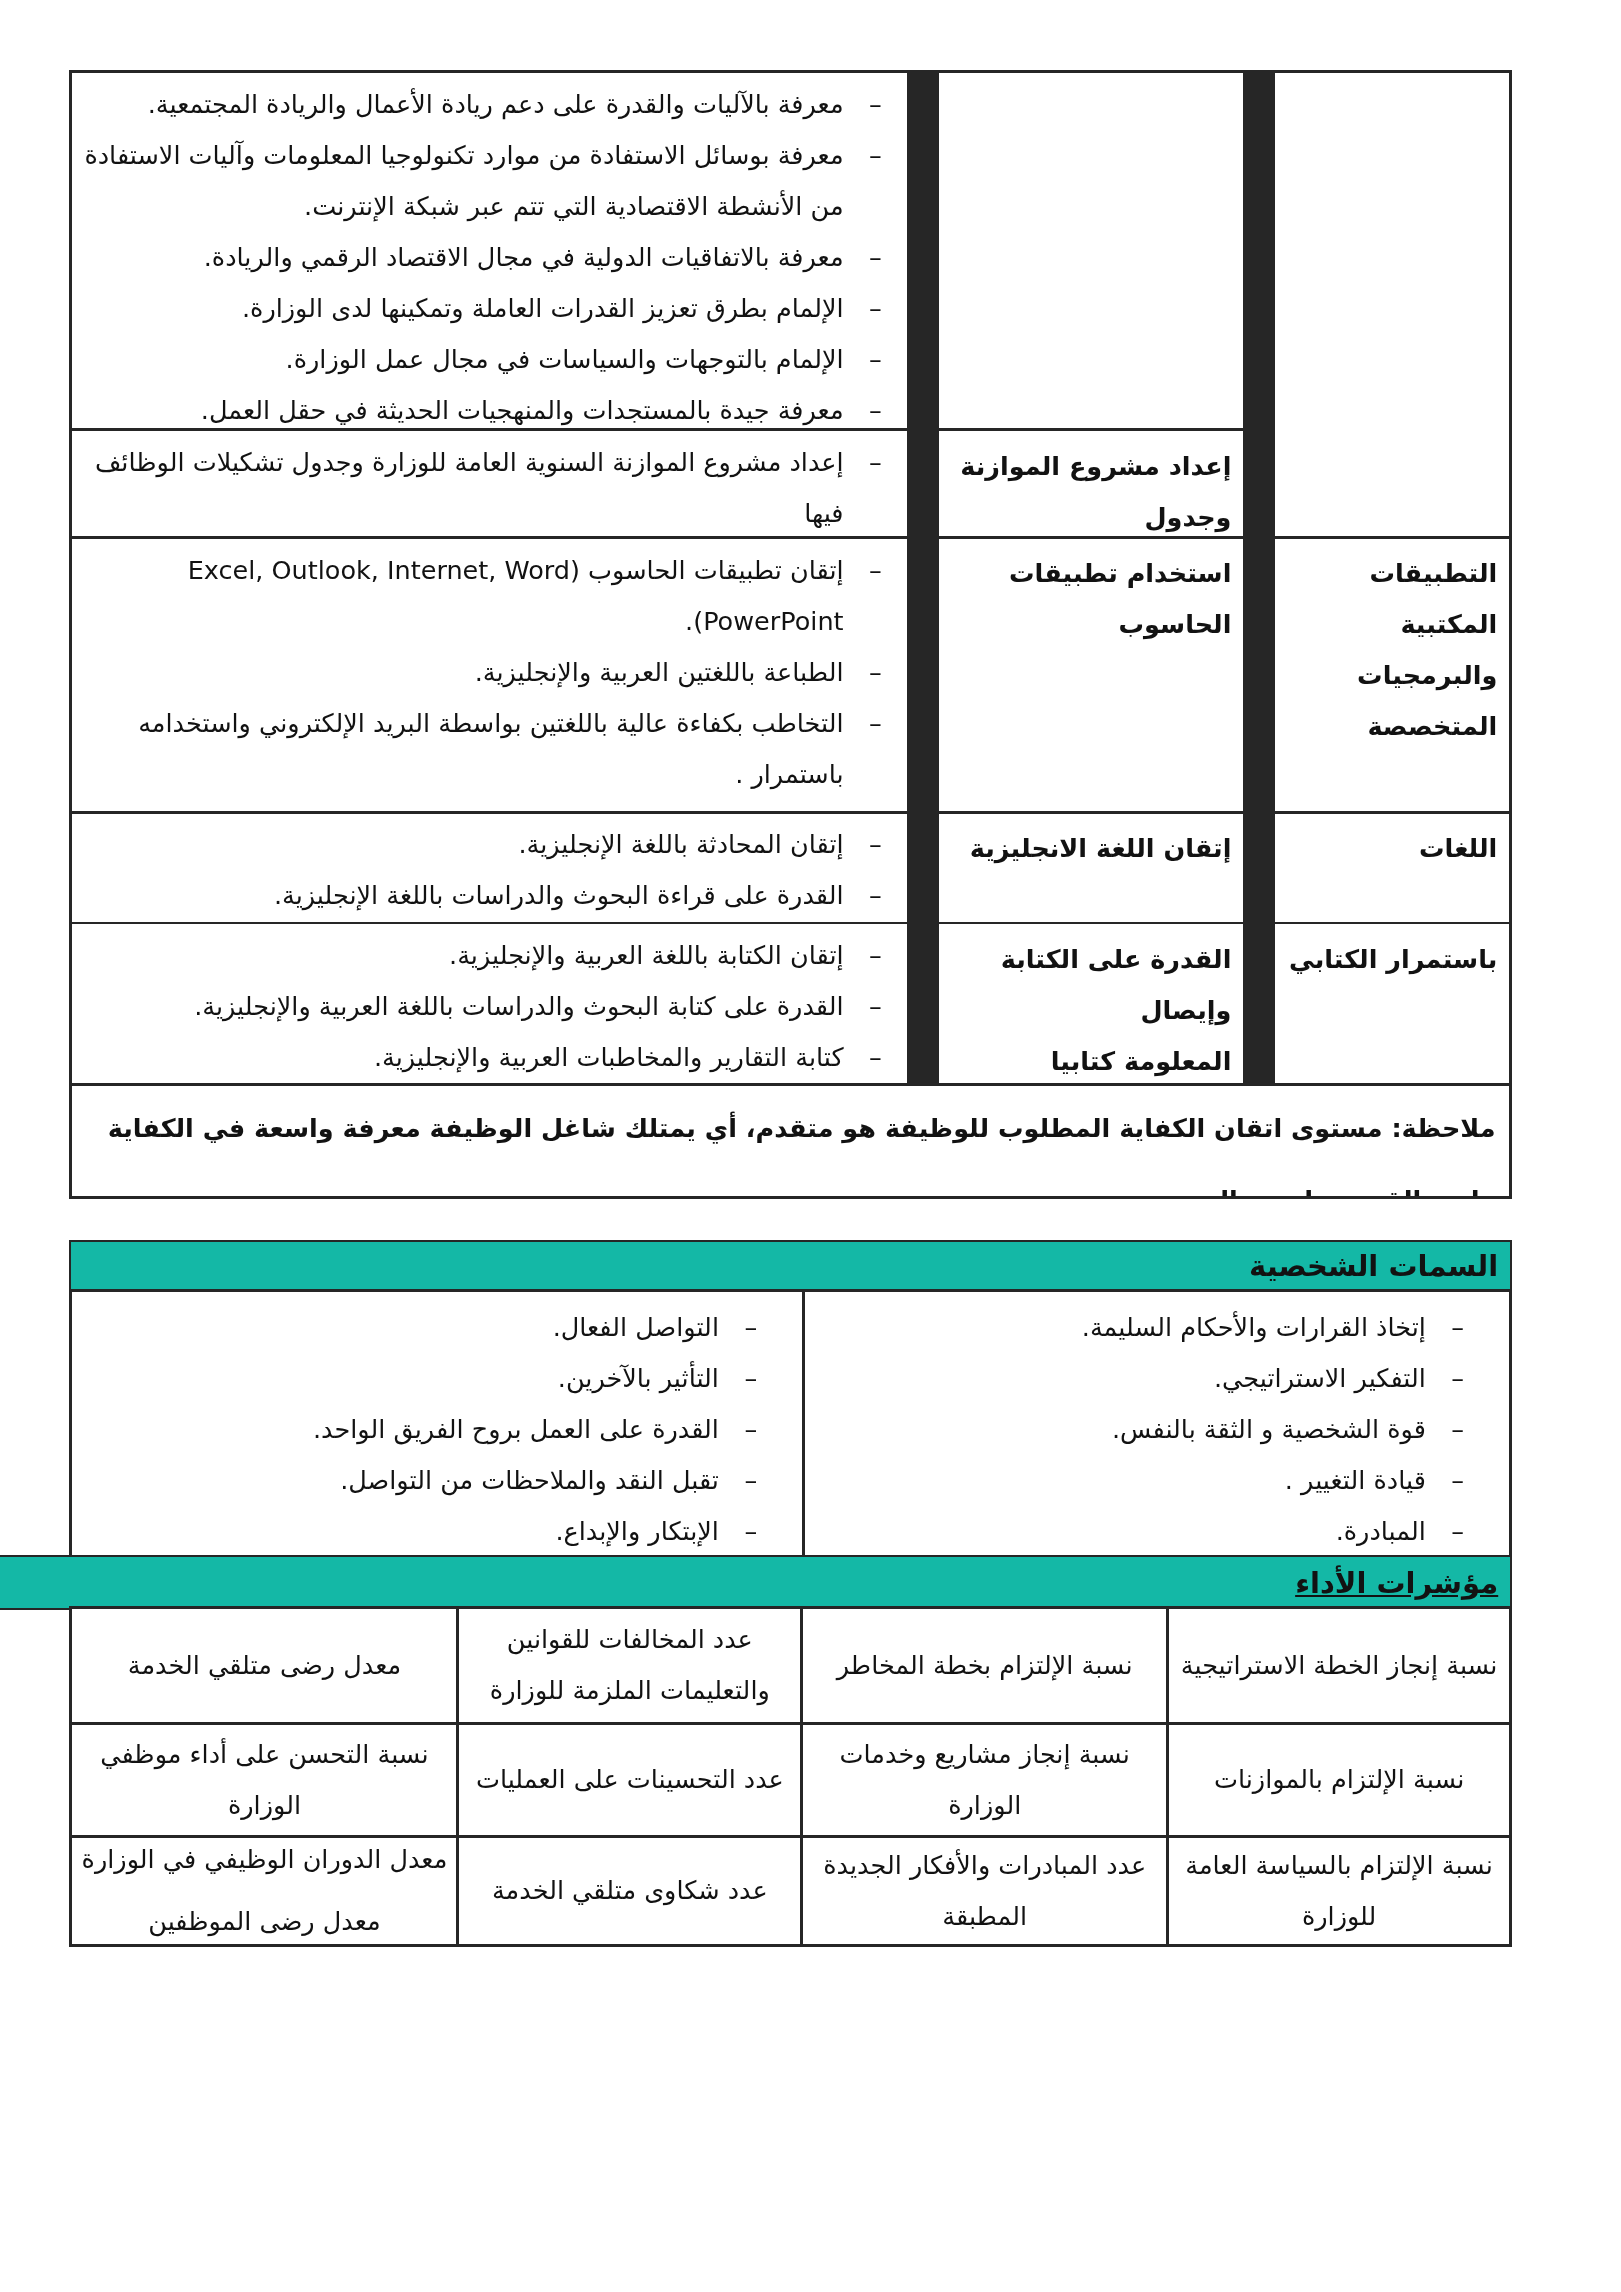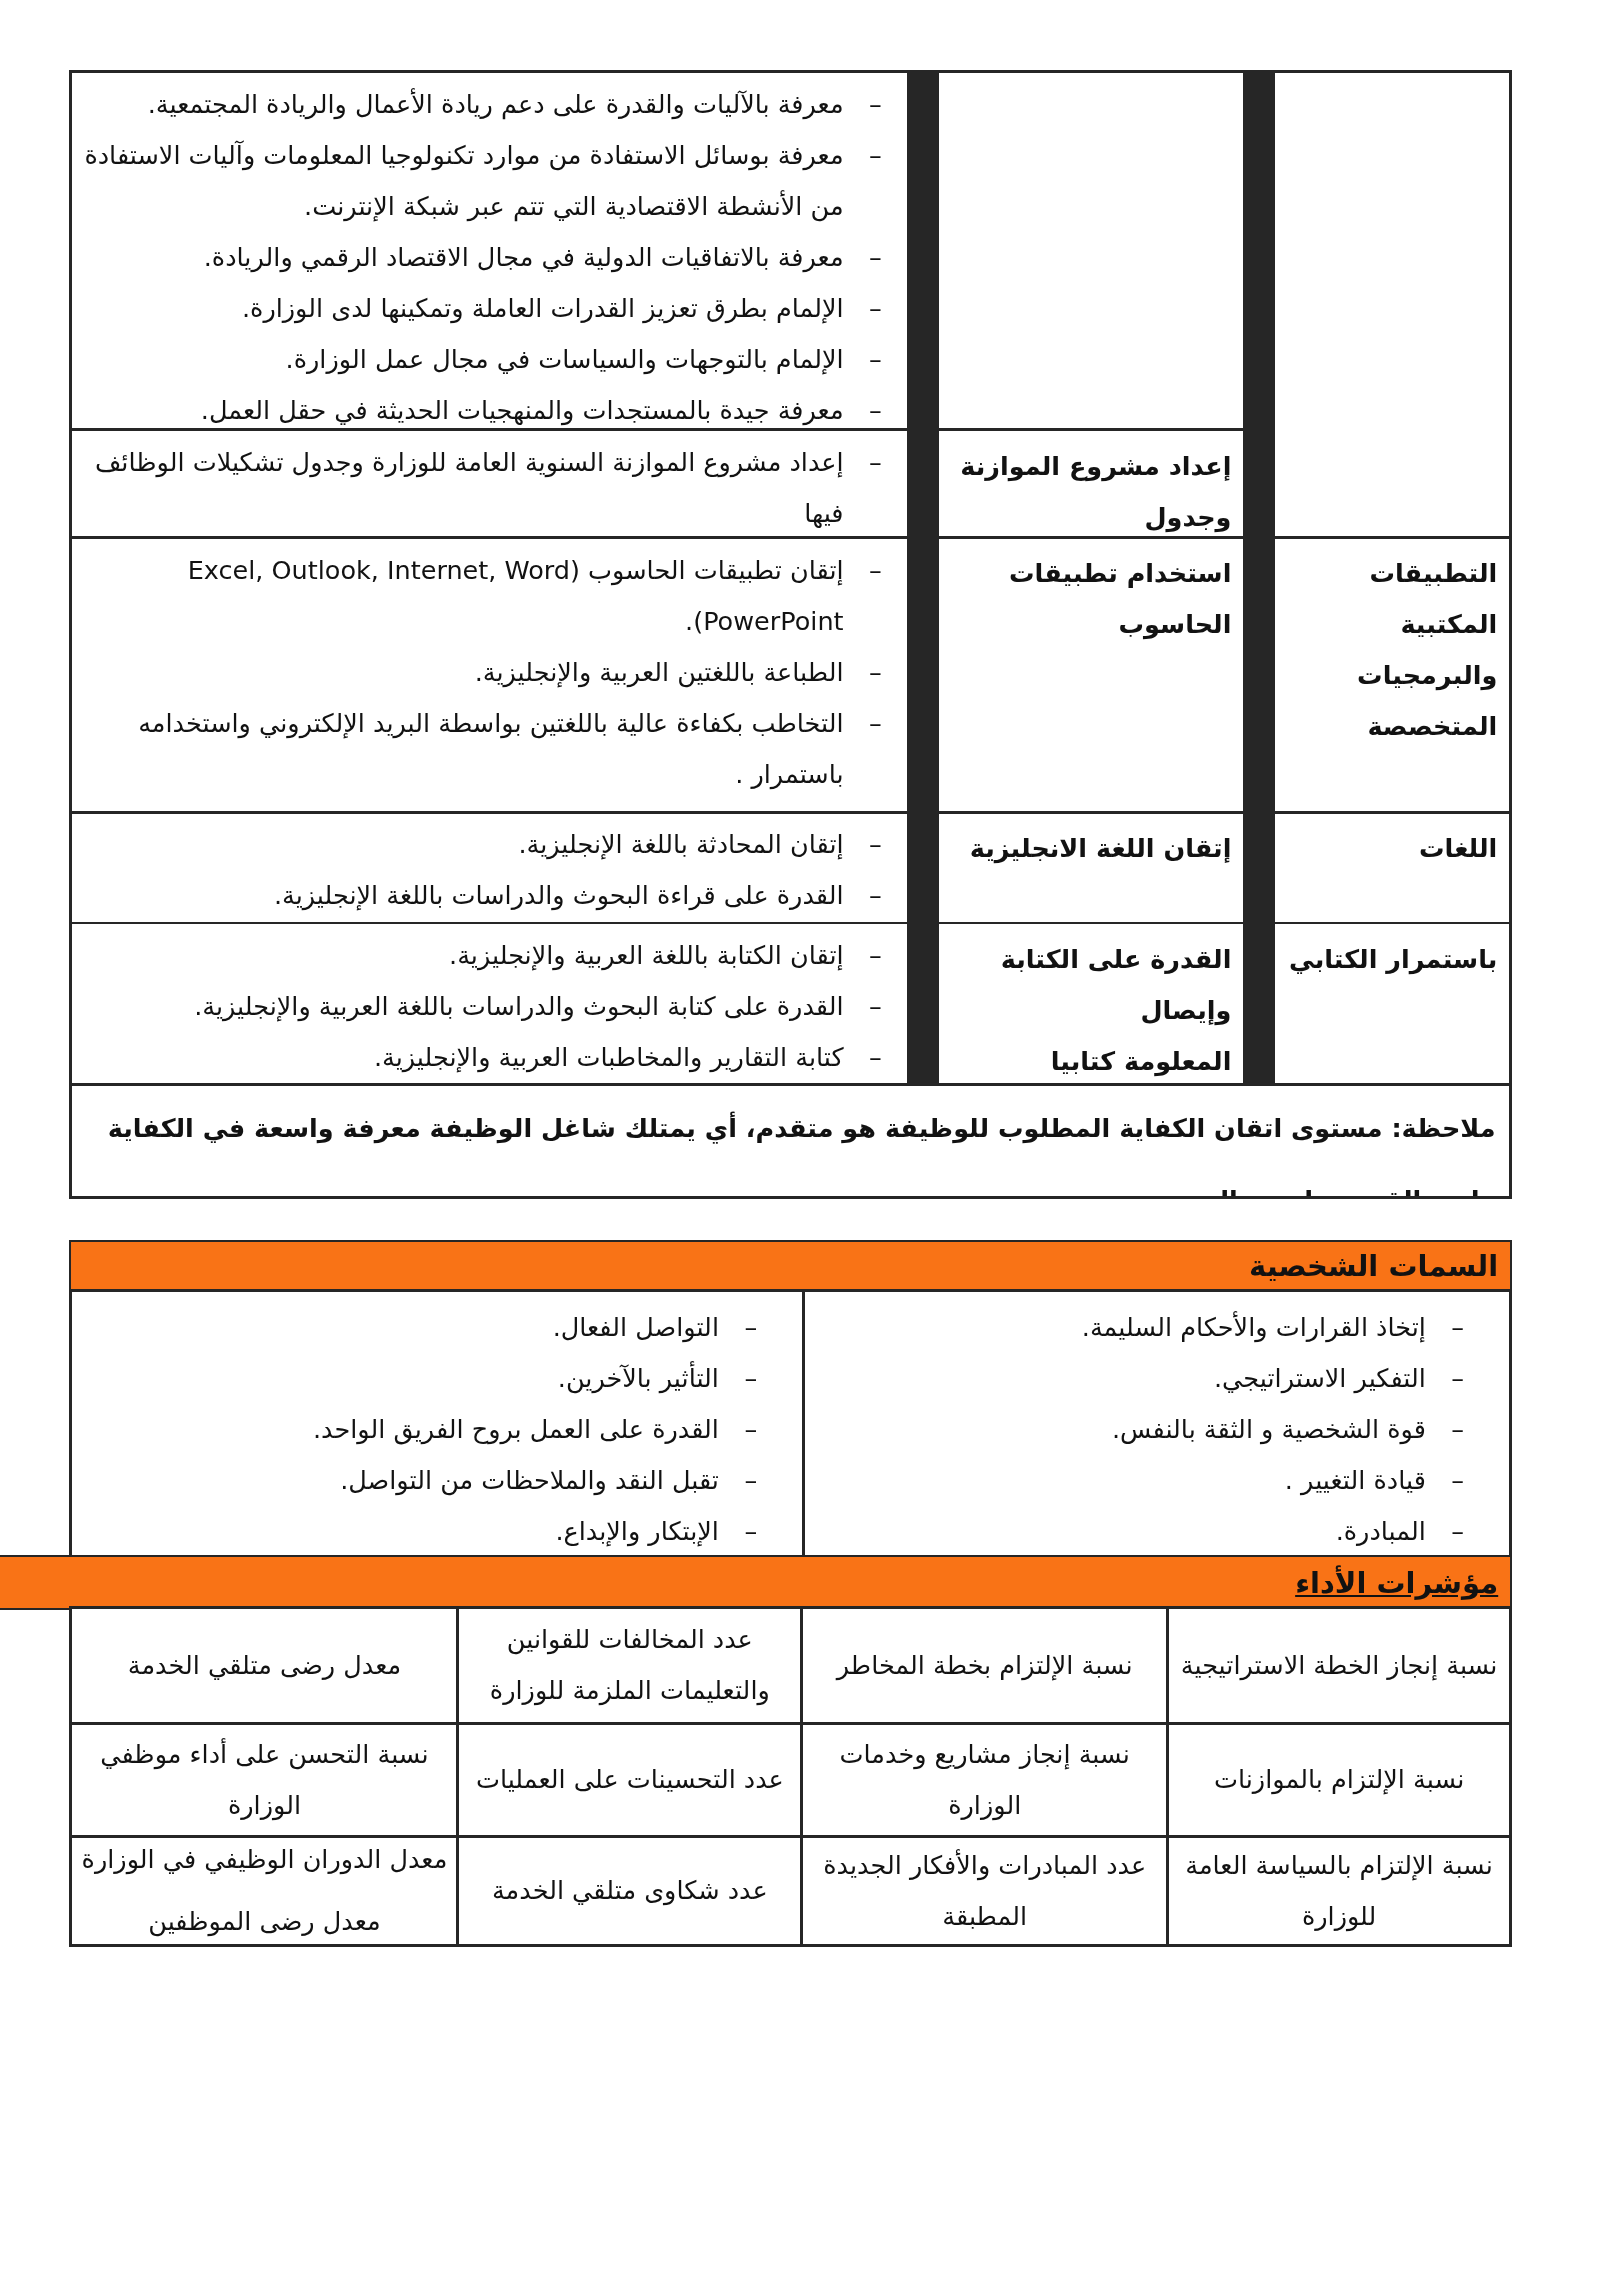--- a/index.html
+++ b/index.html
@@ -51,21 +51,21 @@
   }
 
   
   .b{display:flex;gap:25.5px;align-items:flex-start;}
   .b .d{flex:0 0 auto;line-height:51px;}
   .b .t{line-height:51px;white-space:pre-line;text-align:right;}
 
   
   .sec-hdr{
     position:absolute;
-    background:#f97316;
+    background:#14b8a6;
     border:2.9px solid #262626;
     font-weight:700;
     font-size:29px;
     display:flex;align-items:center;
     padding-right:11.8px;
   }
   #hdr-traits{right:109px;top:1240px;width:1443px;height:52px;}
   #hdr-kpi{right:109px;top:1555px;width:1610px;height:55px;text-decoration:underline;}
 
   

